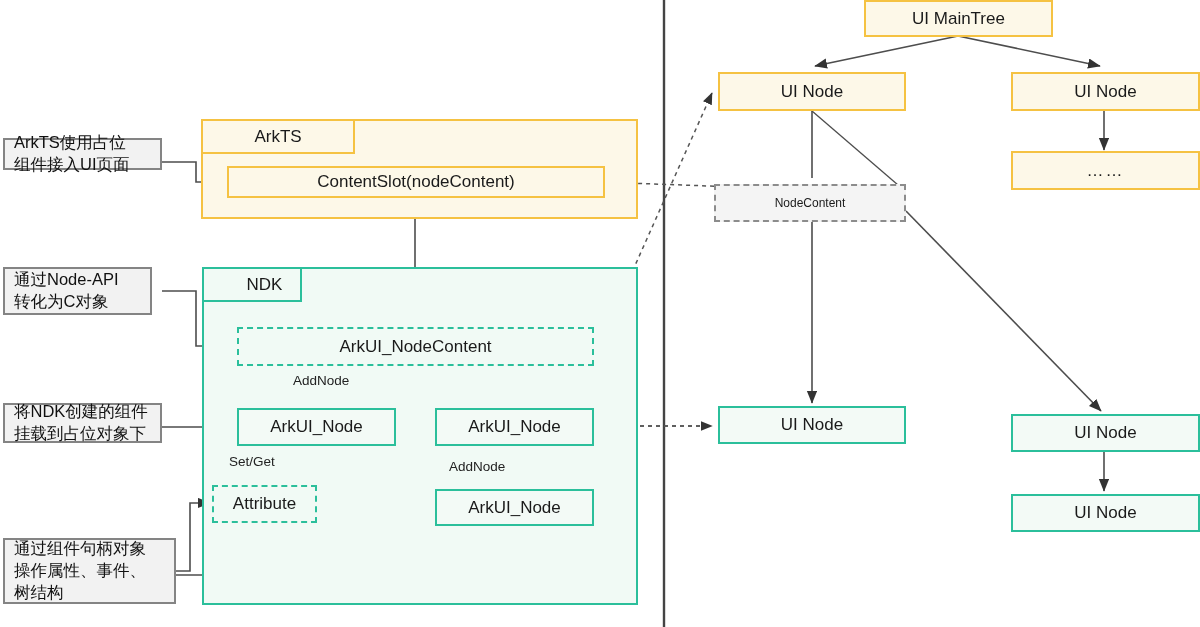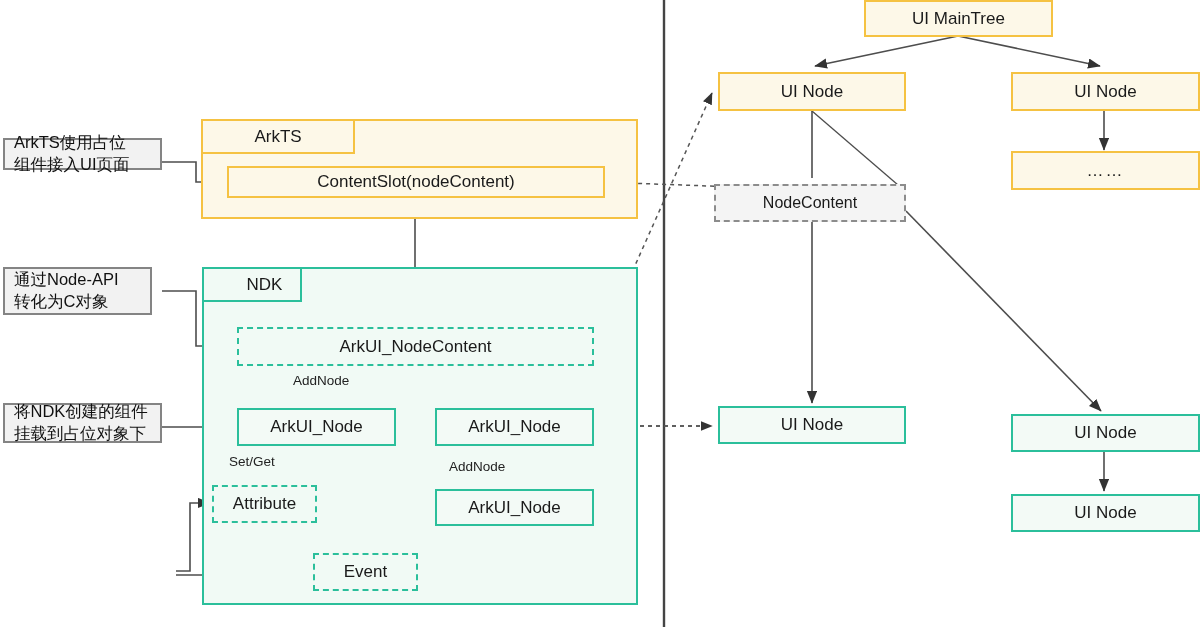--- a/index.html
+++ b/index.html
@@ -78,21 +78,21 @@
   
   .n-teal-dash {
     background: transparent;
     border: 2px dashed #2bbf9b;
     font-size: 17px;
   }
   
   .n-grey-dash {
     background: #f4f4f4;
     border: 2px dashed #8c8c8c;
-    font-size: 16px;
+    font-size: 12px;
   }
   
   .callout {
     position: absolute;
     box-sizing: border-box;
     background: #f2f2f2;
     border: 2px solid #848484;
     font-size: 16.5px;
     line-height: 1.32;
     padding: 5px 7px 5px 9px;
@@ -208,28 +208,30 @@
   <div class="box n-teal" style="left:435px; top:408px; width:159px; height:38px;">ArkUI_Node</div>
 
   <div class="edge-label" style="left:229px; top:454px;">Set/Get</div>
 
   <div class="edge-label" style="left:449px; top:459px;">AddNode</div>
 
   <div class="box n-teal" style="left:435px; top:489px; width:159px; height:37px;">ArkUI_Node</div>
 
   <div class="box n-teal-dash" style="left:212px; top:485px; width:105px; height:38px;">Attribute</div>
 
-  <div class="box n-teal-dash" style="left:313px; top:553px; width:105px; height:38px;">Event</div>
 
   <div class="callout" style="left:3px; top:138px; width:159px; height:32px;">ArkTS使用占位
 组件接入UI页面</div>
   <div class="callout" style="left:3px; top:267px; width:149px; height:48px;">通过Node-API
 转化为C对象</div>
   <div class="callout" style="left:3px; top:403px; width:159px; height:40px;">将NDK创建的组件
 挂载到占位对象下</div>
+  <div class="callout" style="left:3px; top:538px; width:173px; height:66px;">通过组件句柄对象
+操作属性、事件、
+树结构</div>
 
   <div class="box n-yellow" style="left:864px; top:0px; width:189px; height:37px;">UI MainTree</div>
 
   <div class="box n-yellow" style="left:718px; top:72px; width:188px; height:39px;">UI Node</div>
 
   <div class="box n-yellow" style="left:1011px; top:72px; width:189px; height:39px;">UI Node</div>
 
   <div class="box n-yellow dots" style="left:1011px; top:151px; width:189px; height:39px;">……</div>
 
   <div class="box n-grey-dash" style="left:714px; top:184px; width:192px; height:38px;">NodeContent</div>

